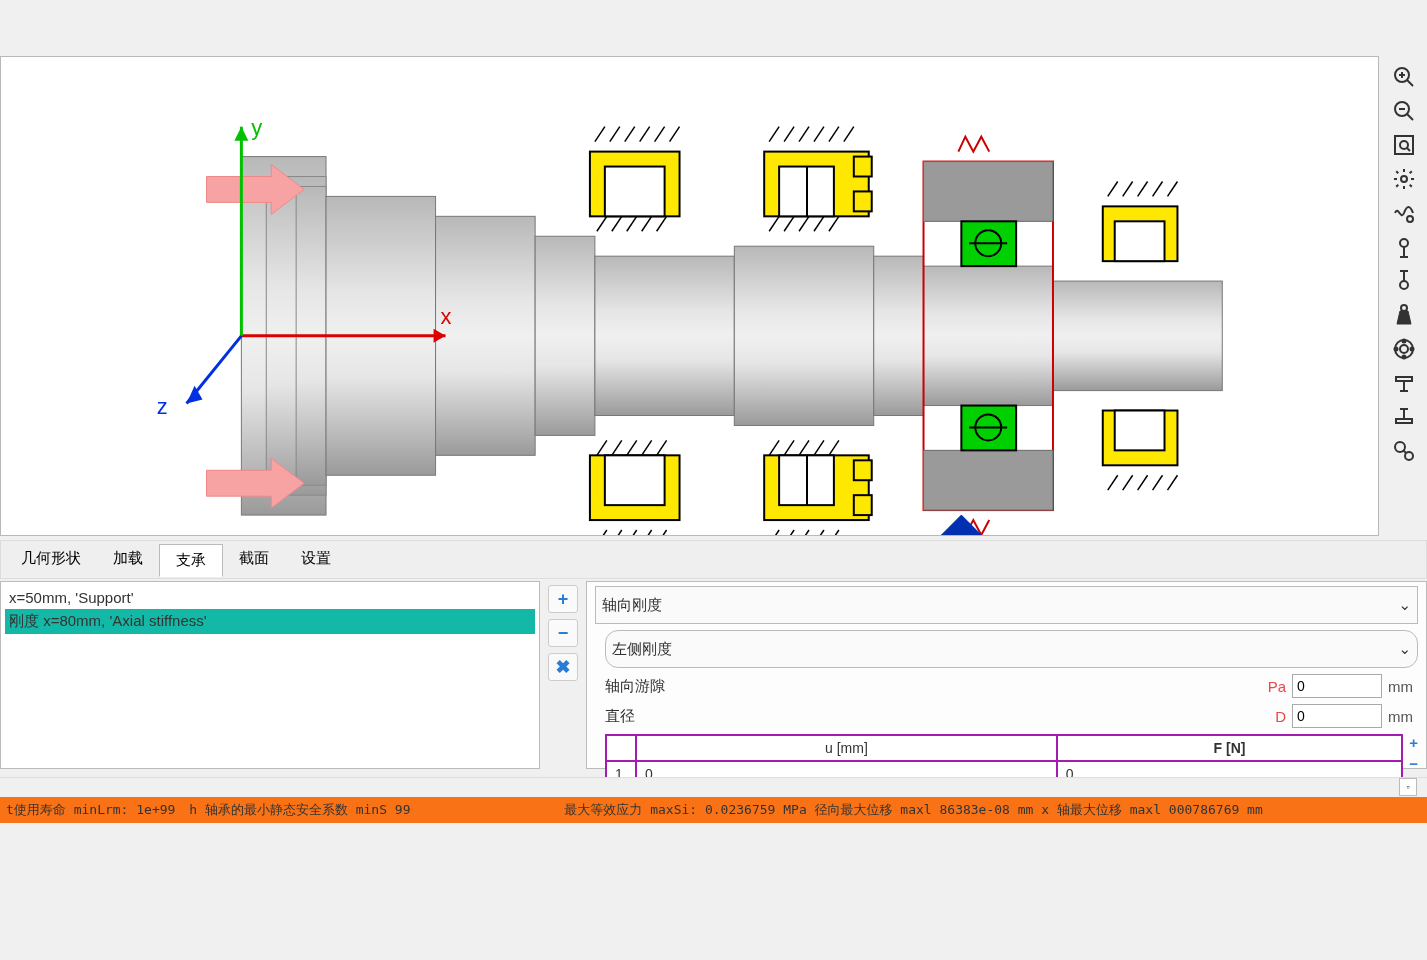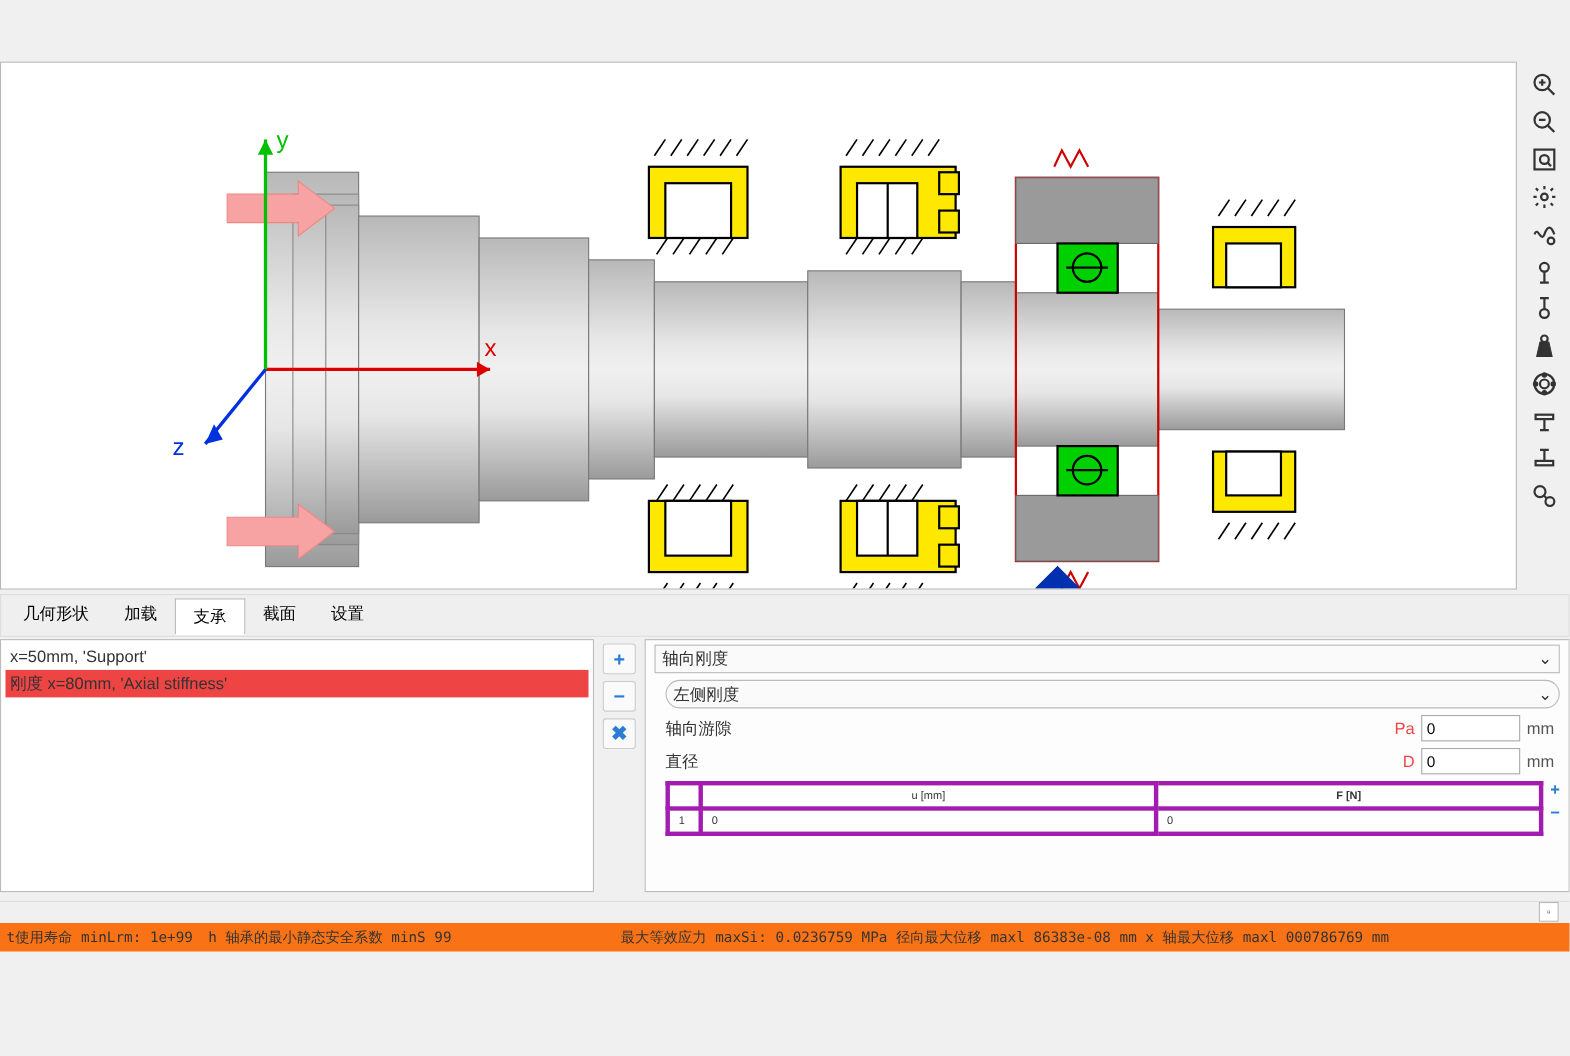--- a/index.html
+++ b/index.html
@@ -6,47 +6,47 @@
     body { font-family: "Microsoft YaHei", sans-serif; background: #f0f0f0; width:1427px; height:960px; overflow:hidden; font-size:13px; color:#333;}
     .topgap { height: 56px; background:#f0f0f0;}
     .main-row { display:flex; height: 480px; }
     .canvas-wrap { flex:1; background:#fff; border:1px solid #b8b8b8; margin-right:2px; position:relative; overflow:hidden;}
     .side-toolbar { width:46px; background:#f0f0f0; display:flex; flex-direction:column; align-items:center; gap:8px; padding-top:8px;}
     .side-toolbar .tb { width:34px; height:26px; display:flex; align-items:center; justify-content:center; color:#444; cursor:pointer;}
     .side-toolbar .tb svg { width:24px; height:24px; }
     .tabs { display:flex; gap:0; margin-top:4px; padding:2px 4px; background:#efefef; border:1px solid #ddd;}
     .tabs .tab { padding:6px 16px; font-size:15px; color:#000000; cursor:pointer;}
     .tabs .tab.active { background:#fff; border:1px solid #bbb; border-bottom:1px solid #fff; position:relative; top:1px;}
-    .panel-row { display:flex; gap:6px; margin-top:2px; height: 230px;}
+    .panel-row { display:flex; gap:6px; margin-top:2px; height: 188px;}
     .list-panel { flex:0 0 540px; background:#fff; border:1px solid #bbb; padding:4px; font-size:15px; overflow:auto;}
     .list-panel .row { padding:3px 4px;}
-    .list-panel .row.sel { background:#ef4444;}
+    .list-panel .row.sel { background:#14b8a6;}
     .list-controls { width:34px; display:flex; flex-direction:column; gap:6px; align-items:center; padding-top:4px;}
     .list-controls .btn { width:30px; height:28px; border:1px solid #ccc; background:#fafafa; display:flex; align-items:center; justify-content:center; font-size:18px; border-radius:3px; cursor:pointer;}
     .plus {color:#2a7dd4; font-weight:bold;}
     .minus {color:#2a7dd4; font-weight:bold;}
     .xbtn {color:#2a7dd4; font-weight:bold;}
     .props { flex:1; background:#fdfdfd; border:1px solid #bbb; padding:4px 8px; display:flex; flex-direction:column; gap:6px; font-size:15px; position:relative;}
     .subcombo { margin-left:10px;border-radius:13px; }
     .prop-line { display:flex; align-items:center; gap:6px; margin-left:10px;}
     .prop-line .label { flex:1; }
     .prop-line .sym { width:30px; text-align:right; color:#ef4444;}
     .prop-line input { width:90px; height:24px; border:1px solid #aaa; padding:2px 4px; font-size:14px;}
     .prop-line .unit { width:30px; color:#555;}
     .table-area { display:flex; gap:6px; margin-left:10px;}
     table.stiff { border-collapse:collapse; flex:1; background:#fff; border:1px solid #bbb;}
-    table.stiff th, table.stiff td { border:4px solid #a21caf; padding:4px 8px; text-align:left; font-size:10px;}
+    table.stiff th, table.stiff td { border:2px solid #a21caf; padding:4px 8px; text-align:left; font-size:14px;}
     table.stiff th { font-weight:normal; text-align:center;}
     table.stiff th.fcol { font-weight:bold;}
     .table-btns { display:flex; flex-direction:column; gap:4px;}
     .status-sep { height:20px; background:#f0f0f0; border-top:1px solid #ddd; margin-top:8px; position:relative;}
     .status-sep .toggle { position:absolute; right:10px; top:0; width:18px; height:18px; border:1px solid #bbb; background:#fff; font-size:9px; display:flex; align-items:center; justify-content:center;}
     .status-bar { background:#f97316; padding:4px 6px; font-size:13px; color:#333; white-space:nowrap; overflow:hidden; font-family:monospace;}
     .status-bar span { margin-right:6px;}
-    .combo-full {border:1px solid #bbb; background:#fafafa; height:26px; padding:0 6px; display:flex; align-items:center; justify-content:space-between;}
+    .combo-full {border:1px solid #bbb; background:#fafafa; height:26px; padding:18px 6px; display:flex; align-items:center; justify-content:space-between;}
   </style>
 </head>
 <body>
 
 <div class="topgap"></div>
 
 <div class="main-row">
   <div class="canvas-wrap">
     <svg viewBox="0 0 1290 480" width="100%" height="100%">
 

